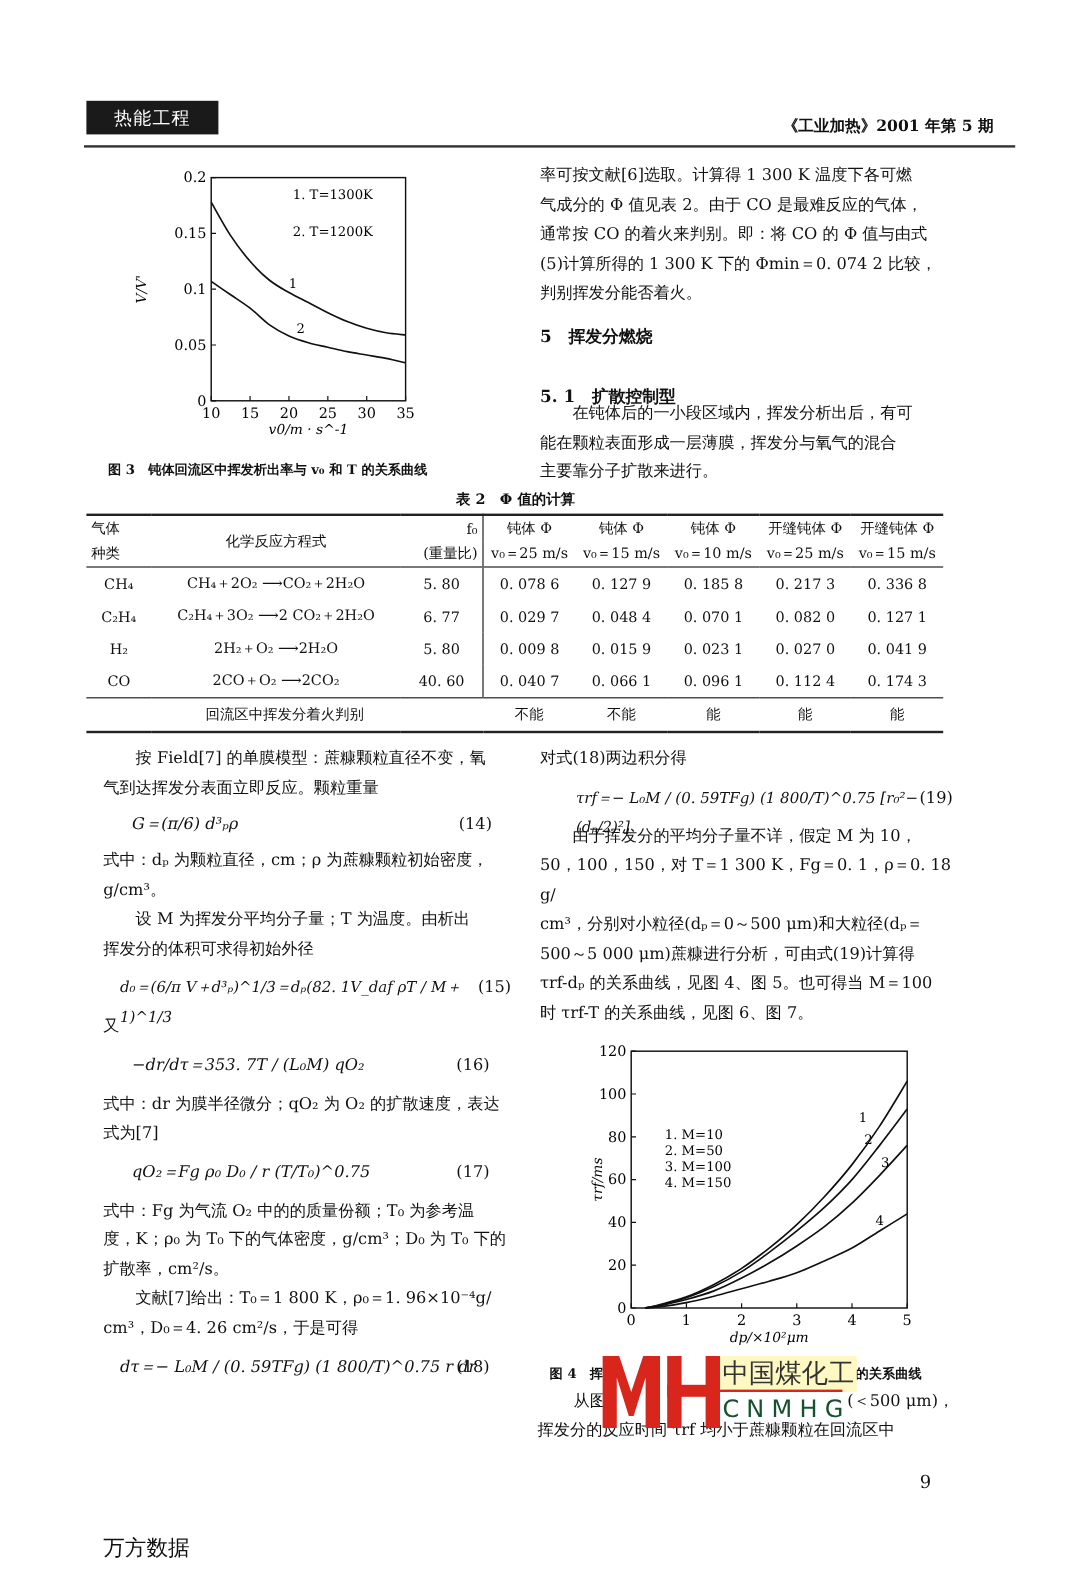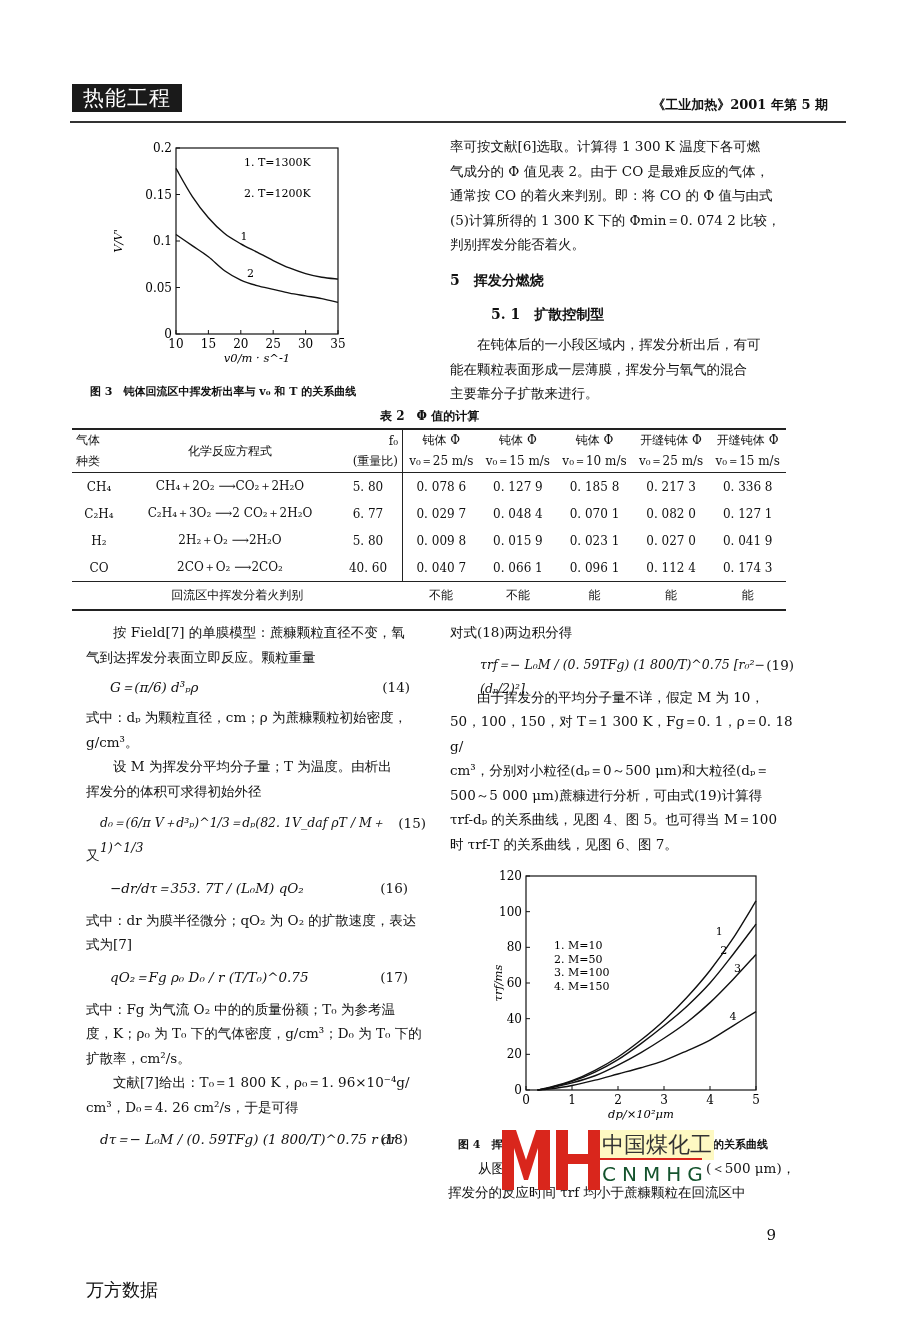--- a/index.html
+++ b/index.html
@@ -1,18 +1,18 @@
 <!DOCTYPE html>
 <html><head>
 <meta charset="utf-8">
 <style>
   html,body{margin:0;padding:0;background:#fff;}
   body{width:904px;height:1320px;position:relative;overflow:hidden;font-family:"DejaVu Serif","Liberation Serif",serif;color:#111;}
   .abs{position:absolute;}
-  .hdr-box{left:72px;top:84px;width:110px;height:28px;background:#1a1a1a;color:#fff;font-family:"DejaVu Sans",sans-serif;font-size:21px;line-height:28px;text-align:center;letter-spacing:1px;}
+  .hdr-box{left:72px;top:84px;width:110px;height:28px;background:#1a1a1a;color:#fff;font-family:"DejaVu Sans",sans-serif;font-size:15px;line-height:28px;text-align:center;letter-spacing:1px;}
   .hdr-right{right:76px;top:96px;font-size:13px;font-weight:bold;}
   .hdr-rule{left:70px;top:121px;width:776px;height:2px;background:#333;}
   .p{font-size:13.5px;line-height:24.5px;}
   .ind{text-indent:2em;}
   .sec{font-size:14px;font-weight:bold;}
   .cap{font-size:11px;font-weight:bold;}
   .eq{font-size:13.5px;font-style:italic;}
   .eqn{font-size:13.5px;}
   table.t2{border-collapse:collapse;font-size:12px;}
   table.t2 td{text-align:center;padding:0 4px;height:27px;}
@@ -68,21 +68,21 @@
 <div class="abs cap" style="left:90px;top:384px;">图 3　钝体回流区中挥发析出率与 v₀ 和 T 的关系曲线</div>
 
 <div class="abs p" style="left:450px;top:134px;width:350px;">
   <div>率可按文献[6]选取。计算得 1 300 K 温度下各可燃</div>
   <div>气成分的 Φ 值见表 2。由于 CO 是最难反应的气体，</div>
   <div>通常按 CO 的着火来判别。即：将 CO 的 Φ 值与由式</div>
   <div>(5)计算所得的 1 300 K 下的 Φmin＝0. 074 2 比较，</div>
   <div>判别挥发分能否着火。</div>
 </div>
 <div class="abs sec" style="left:450px;top:272px;">5　挥发分燃烧</div>
-<div class="abs sec" style="left:450px;top:306px;margin-left:41px;">5. 1　扩散控制型</div>
+<div class="abs sec" style="left:450px;top:322px;">5. 1　扩散控制型</div>
 <div class="abs p" style="left:450px;top:332px;width:350px;">
   <div class="ind">在钝体后的一小段区域内，挥发分析出后，有可</div>
   <div>能在颗粒表面形成一层薄膜，挥发分与氧气的混合</div>
   <div>主要靠分子扩散来进行。</div>
 </div>
 
 <div class="abs cap" style="left:380px;top:408px;font-size:12px;">表 2　Φ 值的计算</div>
 <table class="abs t2 tl">
   <tbody>
       <tr class="h thick">

